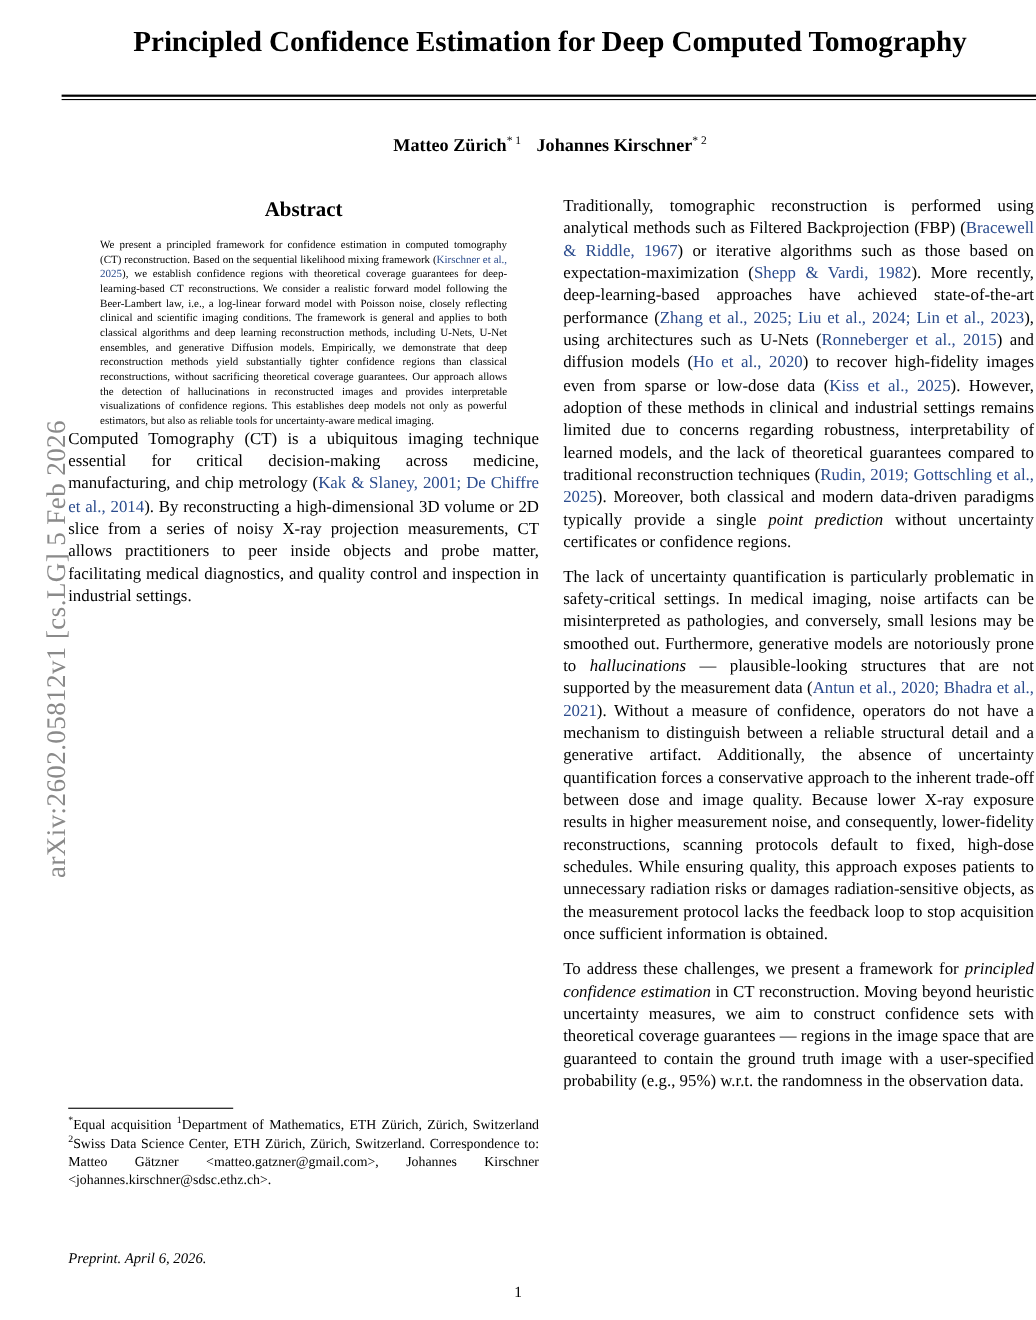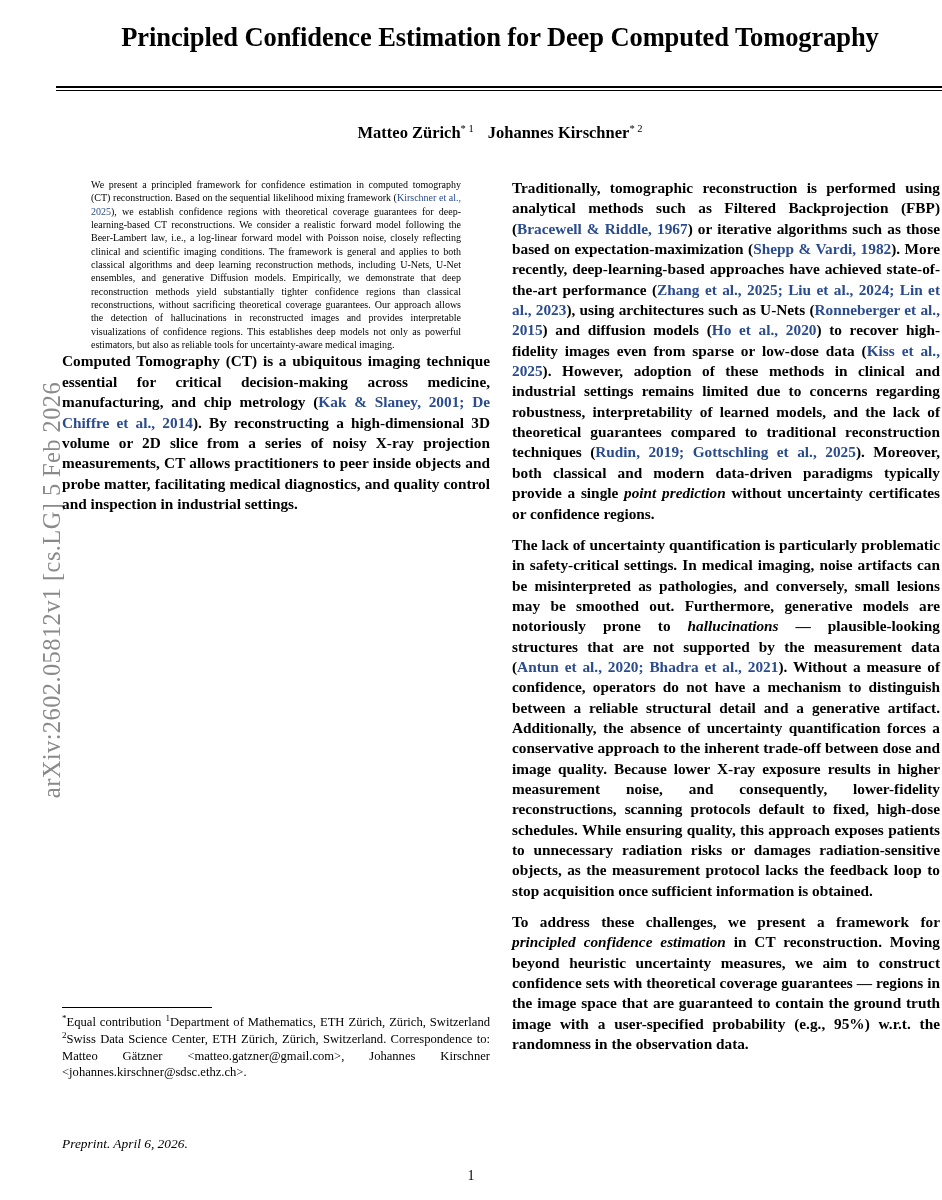--- a/index.html
+++ b/index.html
@@ -102,21 +102,20 @@
 
   .section-head {
     font-size: 18px;
     font-weight: bold;
     margin: 30px 0 11px 0;
     text-align: left;
   }
   p.para {
     margin: 0 0 11px 0;
     text-align: justify;
-    font-weight: bold;
   }
 
   .cite { color: #2a4b8d; }
   .it { font-style: italic; }
 
   
   .footnote-wrap {
     position: absolute;
     left: 62px;
     top: 1007px;
@@ -162,39 +161,40 @@
     <h1 class="paper-title">Principled Confidence Estimation for Deep Computed Tomography</h1>
     <div class="rule-double"></div>
   </div>
 
   <div class="authors">
     <span><span>Matteo Zürich</span><sup>* 1</sup></span><span class="sep"></span><span><span>Johannes Kirschner</span><sup>* 2</sup></span>
   </div>
 
   <div class="col col-left">
 
+    <div class="abstract-head">Abstract</div>
     <div class="abstract-body"><span>We present a principled framework for confidence estimation in computed tomography (CT) reconstruction. Based on the sequential likelihood mixing framework (</span><span class="cite">Kirschner et al., 2025</span><span>), we establish confidence regions with theoretical coverage guarantees for deep-learning-based CT reconstructions. We consider a realistic forward model following the Beer-Lambert law, i.e., a log-linear forward model with Poisson noise, closely reflecting clinical and scientific imaging conditions. The framework is general and applies to both classical algorithms and deep learning reconstruction methods, including U-Nets, U-Net ensembles, and generative Diffusion models. Empirically, we demonstrate that deep reconstruction methods yield substantially tighter confidence regions than classical reconstructions, without sacrificing theoretical coverage guarantees. Our approach allows the detection of hallucinations in reconstructed images and provides interpretable visualizations of confidence regions. This establishes deep models not only as powerful estimators, but also as reliable tools for uncertainty-aware medical imaging.</span></div>
 
 
     <p class="para"><span>Computed Tomography (CT) is a ubiquitous imaging technique essential for critical decision-making across medicine, manufacturing, and chip metrology (</span><span class="cite">Kak &amp; Slaney, 2001</span><span class="cite">; </span><span class="cite">De Chiffre et al., 2014</span><span>). By reconstructing a high-dimensional 3D volume or 2D slice from a series of noisy X-ray projection measurements, CT allows practitioners to peer inside objects and probe matter, facilitating medical diagnostics, and quality control and inspection in industrial settings.</span></p>
 
   </div>
 
   <div class="col col-right">
 
     <p class="para"><span>Traditionally, tomographic reconstruction is performed using analytical methods such as Filtered Backprojection (FBP) (</span><span class="cite">Bracewell &amp; Riddle, 1967</span><span>) or iterative algorithms such as those based on expectation-maximization (</span><span class="cite">Shepp &amp; Vardi, 1982</span><span>). More recently, deep-learning-based approaches have achieved state-of-the-art performance (</span><span class="cite">Zhang et al., 2025</span><span class="cite">; </span><span class="cite">Liu et al., 2024</span><span class="cite">; </span><span class="cite">Lin et al., 2023</span><span>), using architectures such as U-Nets (</span><span class="cite">Ronneberger et al., 2015</span><span>) and diffusion models (</span><span class="cite">Ho et al., 2020</span><span>) to recover high-fidelity images even from sparse or low-dose data (</span><span class="cite">Kiss et al., 2025</span><span>). However, adoption of these methods in clinical and industrial settings remains limited due to concerns regarding robustness, interpretability of learned models, and the lack of theoretical guarantees compared to traditional reconstruction techniques (</span><span class="cite">Rudin, 2019</span><span class="cite">; </span><span class="cite">Gottschling et al., 2025</span><span>). Moreover, both classical and modern data-driven paradigms typically provide a single </span><span class="it">point prediction</span><span> without uncertainty certificates or confidence regions.</span></p>
 
     <p class="para"><span>The lack of uncertainty quantification is particularly problematic in safety-critical settings. In medical imaging, noise artifacts can be misinterpreted as pathologies, and conversely, small lesions may be smoothed out. Furthermore, generative models are notoriously prone to </span><span class="it">hallucinations</span><span> — plausible-looking structures that are not supported by the measurement data (</span><span class="cite">Antun et al., 2020</span><span class="cite">; </span><span class="cite">Bhadra et al., 2021</span><span>). Without a measure of confidence, operators do not have a mechanism to distinguish between a reliable structural detail and a generative artifact. Additionally, the absence of uncertainty quantification forces a conservative approach to the inherent trade-off between dose and image quality. Because lower X-ray exposure results in higher measurement noise, and consequently, lower-fidelity reconstructions, scanning protocols default to fixed, high-dose schedules. While ensuring quality, this approach exposes patients to unnecessary radiation risks or damages radiation-sensitive objects, as the measurement protocol lacks the feedback loop to stop acquisition once sufficient information is obtained.</span></p>
 
     <p class="para"><span>To address these challenges, we present a framework for </span><span class="it">principled confidence estimation</span><span> in CT reconstruction. Moving beyond heuristic uncertainty measures, we aim to construct confidence sets with theoretical coverage guarantees — regions in the image space that are guaranteed to contain the ground truth image with a user-specified probability (e.g., 95%) w.r.t. the randomness in the observation data.</span></p>
 
   </div>
 
   <div class="footnote-wrap">
     <div class="footnote-rule"></div>
-    <div class="footnote"><sup>*</sup><span>Equal contribution  </span><sup>1</sup><span>Department of Mathematics, ETH Zürich, Zürich, Switzerland </span><sup>2</sup><span>Swiss Data Science Center, ETH Zürich, Zürich, Switzerland. Correspondence to: Matteo Gätzner &lt;matteo.gatzner@gmail.com&gt;, Johannes Kirschner &lt;johannes.kirschner@sdsc.ethz.ch&gt;.</span></div>
+    <div class="footnote"><sup>*</sup><span>Equal acquisition  </span><sup>1</sup><span>Department of Mathematics, ETH Zürich, Zürich, Switzerland </span><sup>2</sup><span>Swiss Data Science Center, ETH Zürich, Zürich, Switzerland. Correspondence to: Matteo Gätzner &lt;matteo.gatzner@gmail.com&gt;, Johannes Kirschner &lt;johannes.kirschner@sdsc.ethz.ch&gt;.</span></div>
   </div>
 
   <div class="preprint">Preprint. April 6, 2026.</div>
 
   <div class="page-number">1</div>
 
 </div>
 
 </body></html>

